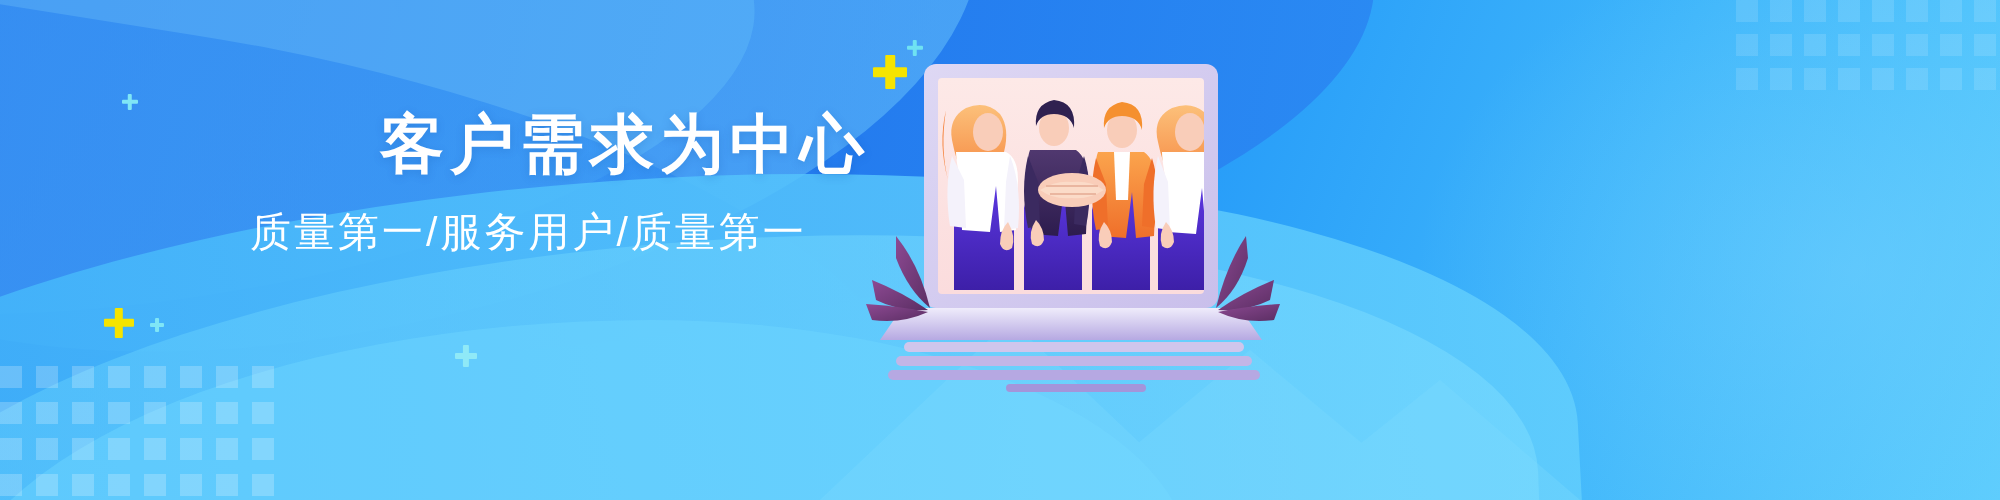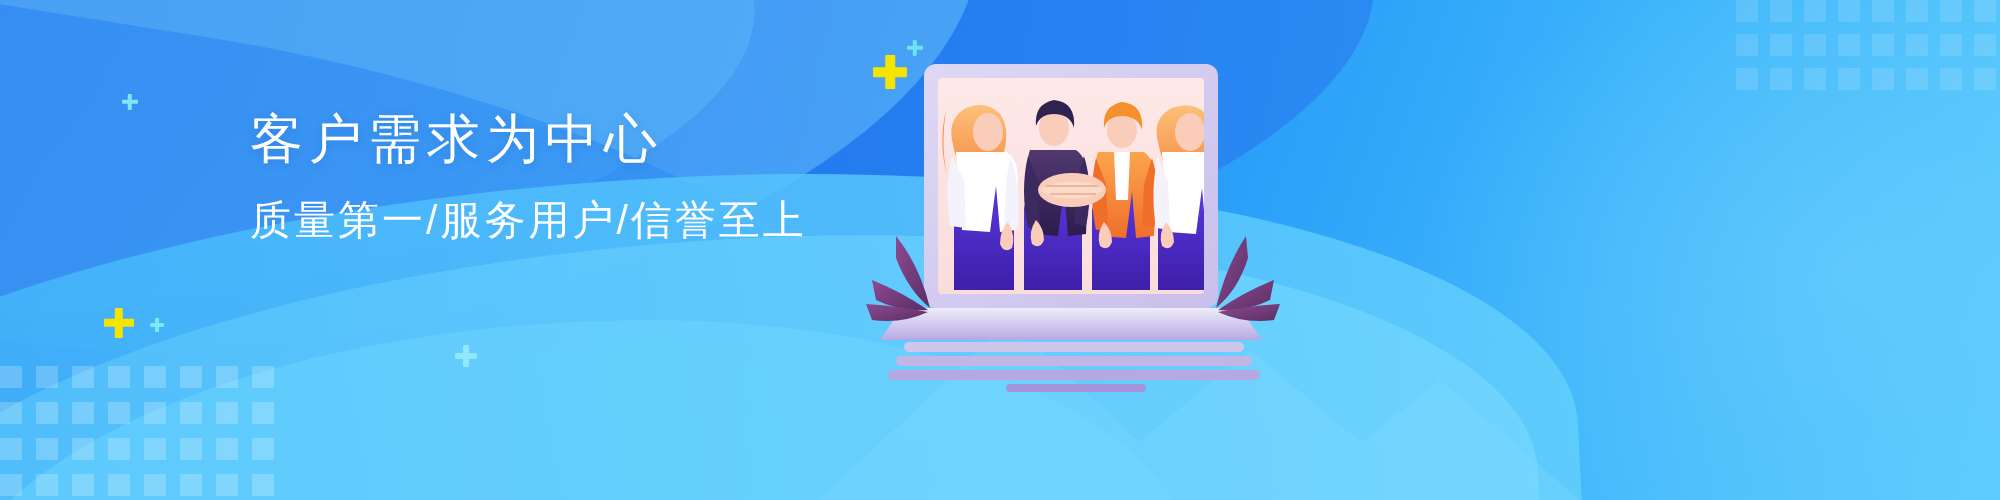--- a/index.html
+++ b/index.html
@@ -102,28 +102,29 @@
 
   
   .plus{position:absolute;pointer-events:none;}
   .plus::before,.plus::after{content:"";position:absolute;background:currentColor;border-radius:1px;}
   .plus::before{left:50%;top:0;transform:translateX(-50%);width:28%;height:100%;}
   .plus::after{top:50%;left:0;transform:translateY(-50%);height:28%;width:100%;}
 
   
   #copy{position:absolute;left:250px;top:110px;width:620px;}
   #headline{
-    font-size:53px;
-    font-weight:400;
+    font-size:64px;
+    font-weight:700;
     color:#ffffff;
     letter-spacing:6px;
     line-height:1.08;
     white-space:nowrap;
     text-shadow:0 2px 10px rgba(10,60,150,.18);
     font-family:"Liberation Sans","DejaVu Sans",sans-serif;
+    text-align:right;
   }
   #subline{
     margin-top:26px;
     font-size:41px;
     font-weight:500;
     color:#ffffff;
     letter-spacing:3px;
     white-space:nowrap;
     font-family:"Liberation Sans","DejaVu Sans",sans-serif;
   }
@@ -219,21 +220,21 @@
 
   <i class="plus" style="left:873px;top:55px;width:34px;height:34px;color:#f5e400;"></i>
   <i class="plus" style="left:907px;top:40px;width:16px;height:16px;color:#6fe2f2;"></i>
   <i class="plus" style="left:122px;top:94px;width:16px;height:16px;color:#7fe6f6;"></i>
   <i class="plus" style="left:104px;top:308px;width:30px;height:30px;color:#f5e400;"></i>
   <i class="plus" style="left:150px;top:318px;width:14px;height:14px;color:#7fe6f6;"></i>
   <i class="plus" style="left:455px;top:345px;width:22px;height:22px;color:#8fe9f7;"></i>
 
   <div id="copy">
     <div id="headline">客户需求为中心</div>
-    <div id="subline">质量第一/服务用户/信誉至上</div>
+    <div id="subline">质量第一/服务用户/质量第一</div>
   </div>
 
   <div id="illustration">
     <svg viewBox="0 0 420 340" aria-hidden="true">
       <defs>
         <linearGradient id="gScreen" x1="0" y1="0" x2="0" y2="1">
           <stop offset="0%" stop-color="#fde9e7"></stop>
           <stop offset="100%" stop-color="#fbdcdd"></stop>
         </linearGradient>
         <linearGradient id="gBody" x1="0" y1="0" x2="1" y2="1">

